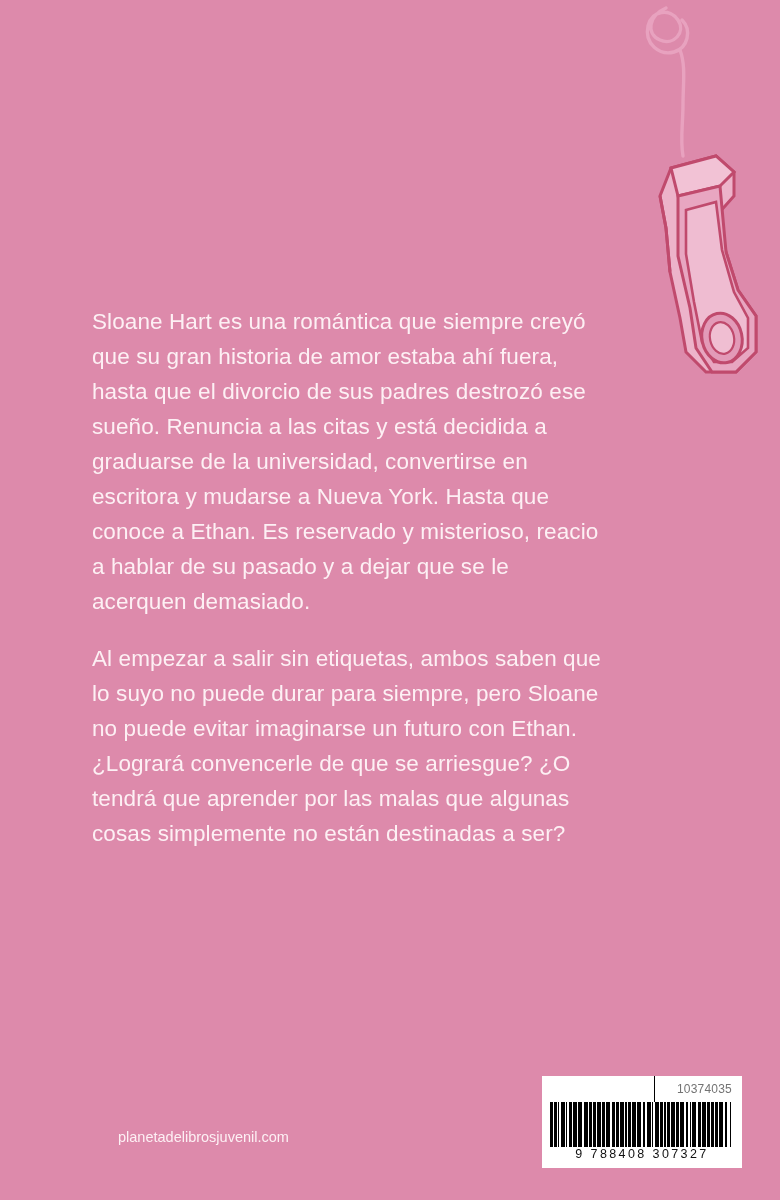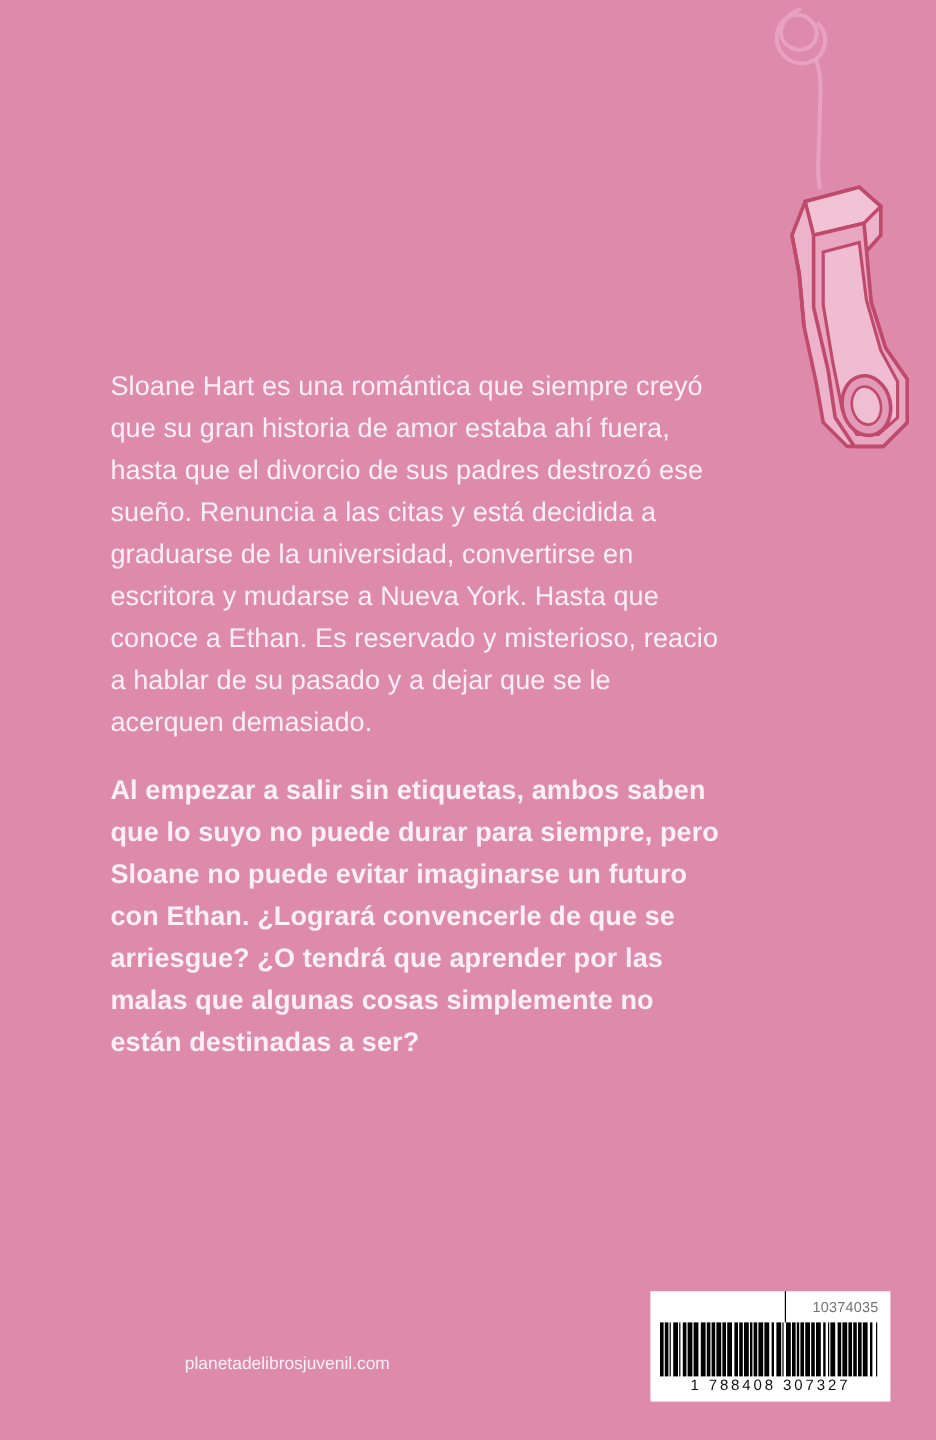--- a/index.html
+++ b/index.html
@@ -41,36 +41,34 @@
     font-size: 22.5px;
     line-height: 35px;
     letter-spacing: 0.1px;
     font-weight: 300;
   }
   .blurb p {
     margin: 16px 0 22px 0;
   }
   .blurb p:last-child {
     margin-bottom: 0;
-    font-weight: bold;
   }
 
   
   .footer-links {
     position: absolute;
     left: 118px;
     bottom: 52px;
     color: #fdf0f4;
     font-size: 14.5px;
     line-height: 22px;
     font-weight: 400;
   }
   .footer-links div {
     white-space: nowrap;
-    margin-left: 36px;
   }
 
   
   .barcode-block {
     position: absolute;
     right: 38px;
     bottom: 32px;
     width: 200px;
     height: 92px;
     background: #ffffff;
@@ -235,16 +233,16 @@
         <span style="flex: 1 0 0px; background: transparent;"></span>
         <span style="flex: 2 0 0px;"></span>
         <span style="flex: 1 0 0px; background: transparent;"></span>
         <span style="flex: 3 0 0px;"></span>
         <span style="flex: 1 0 0px; background: transparent;"></span>
         <span style="flex: 2 0 0px;"></span>
         <span style="flex: 2 0 0px; background: transparent;"></span>
         <span style="flex: 1 0 0px;"></span>
         <span style="flex: 2 0 0px; background: transparent;"></span>
       </div>
-    <div class="barcode-caption">1 788408 307327</div>
+    <div class="barcode-caption">9 788408 307327</div>
   </div>
 
 </div>
 
 </body></html>

